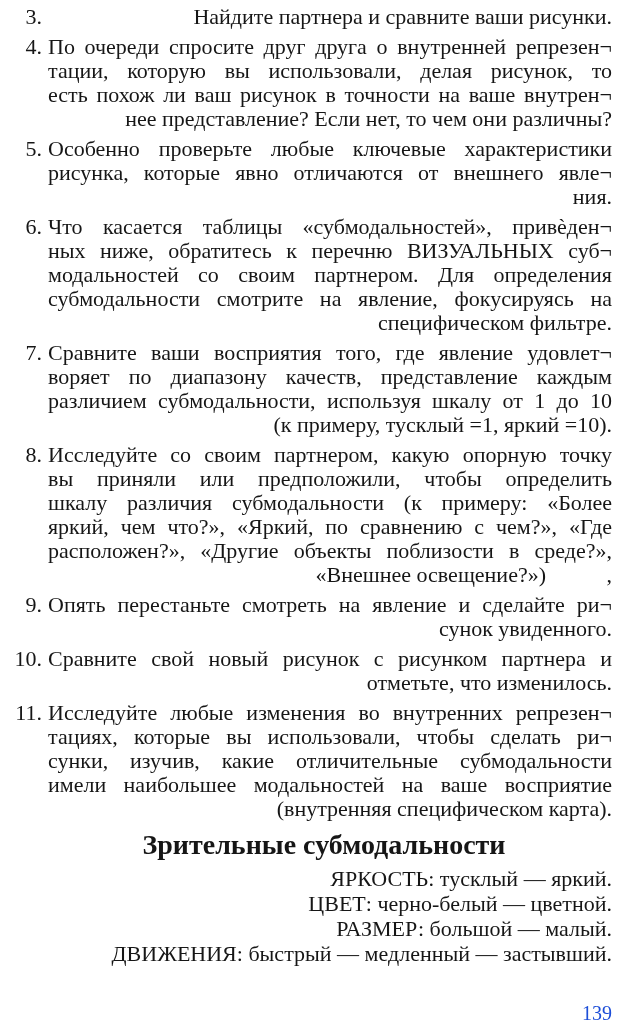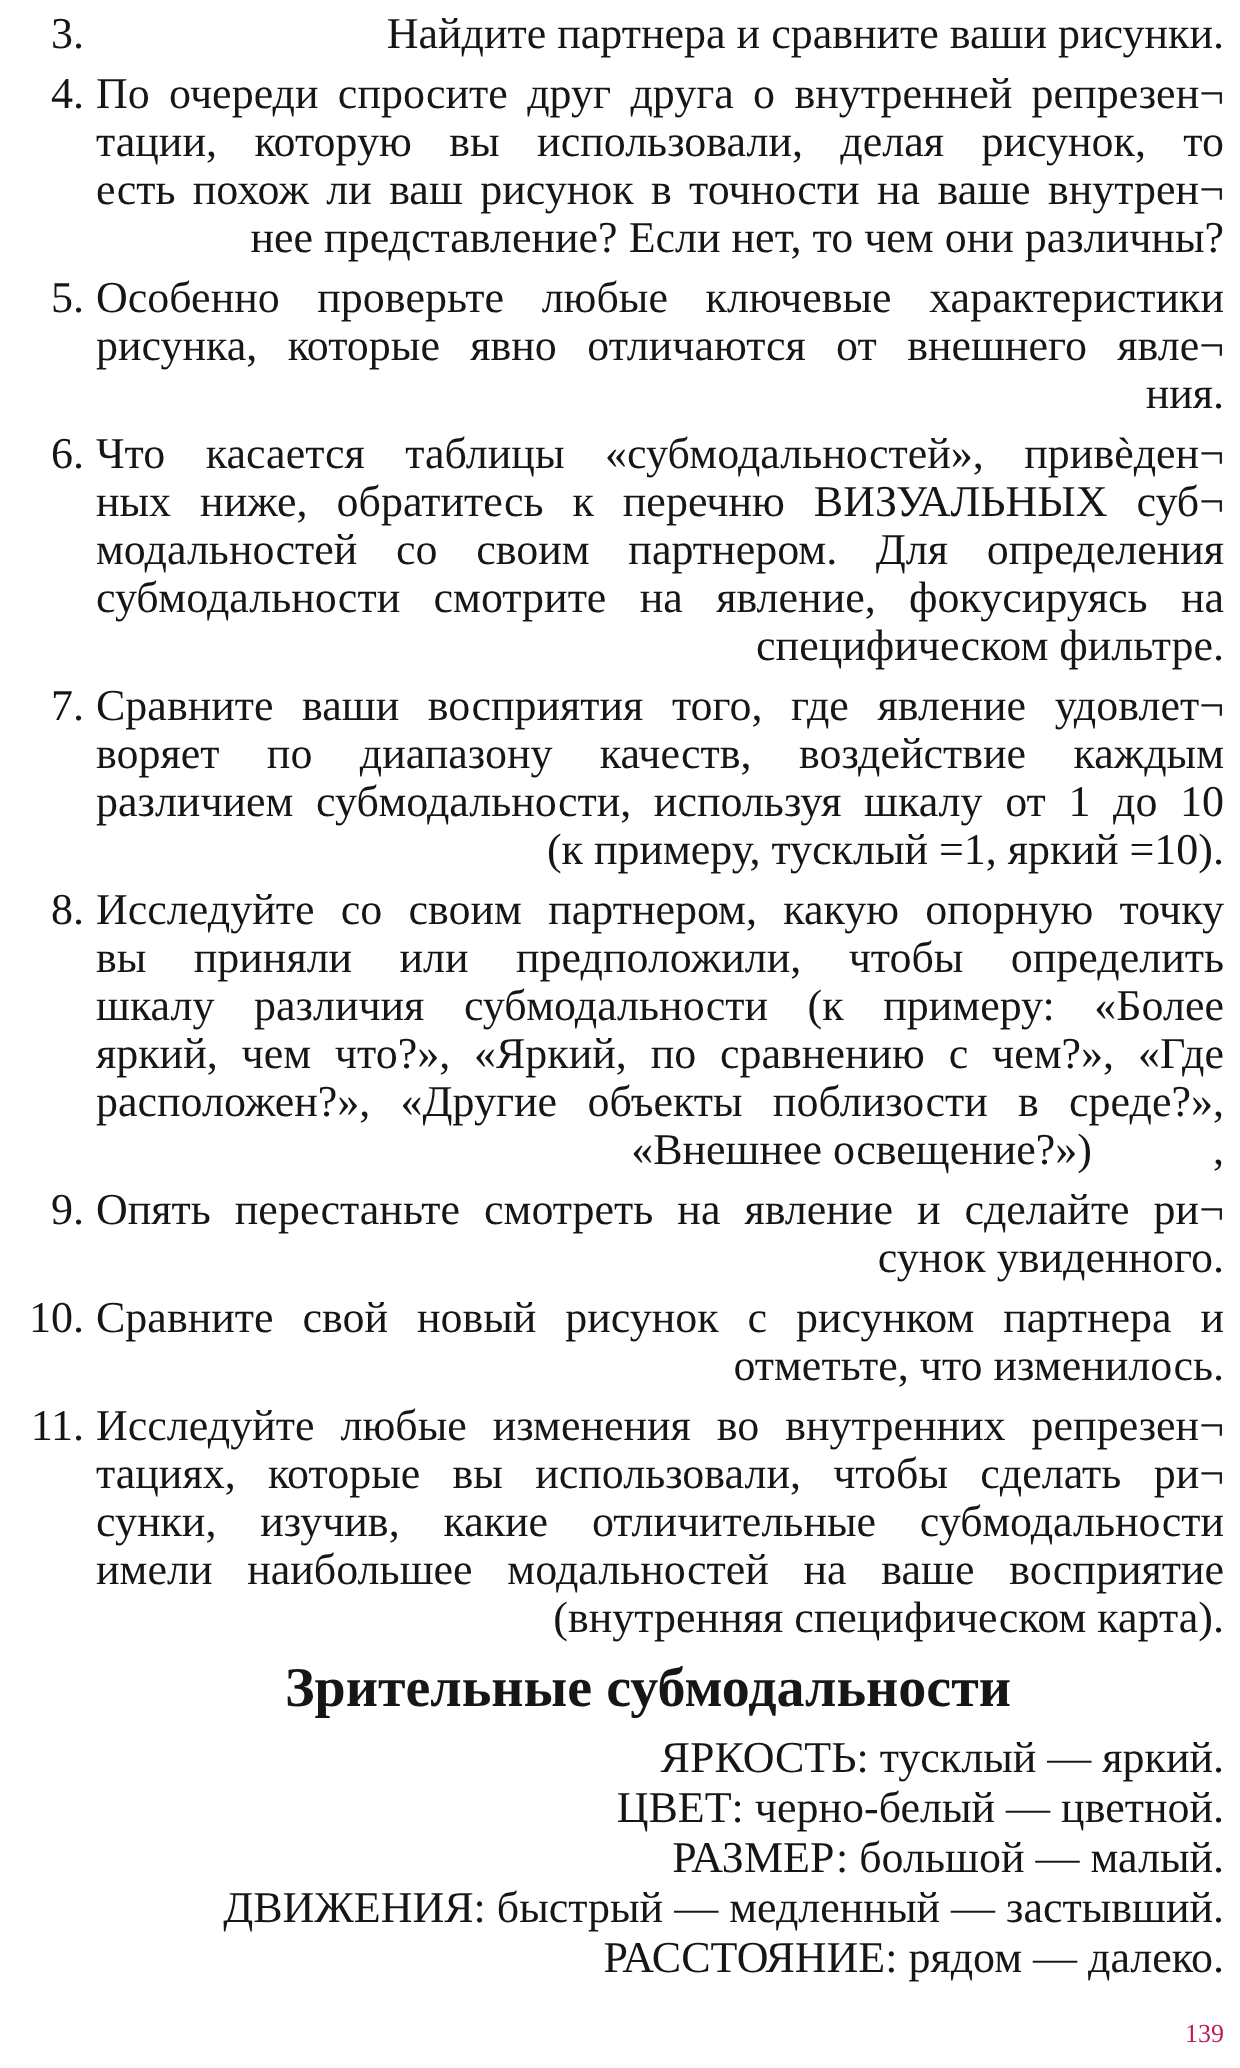--- a/index.html
+++ b/index.html
@@ -47,22 +47,22 @@
     font-weight: bold;
     font-size: 28px;
     line-height: 24px;
     margin-bottom: 9px;
     text-align: center;
   }
   .subsection .ln { line-height: 25px; }
   .pagenum {
     position: absolute;
     right: 8px; bottom: 9px;
-    font-size: 13px;
-    color: #be185d;
+    font-size: 20px;
+    color: #1d4ed8;
   }
 </style>
 </head>
 <body>
 
 <div class="page">
   <div class="steps">
 
     <div class="item">
       <span class="num">3.</span>
@@ -89,21 +89,21 @@
       <div class="ln j">Что касается таблицы «субмодальностей», привѐден¬</div>
       <div class="ln j">ных ниже, обратитесь к перечню ВИЗУАЛЬНЫХ суб¬</div>
       <div class="ln j">модальностей со своим партнером. Для определения</div>
       <div class="ln j">субмодальности смотрите на явление, фокусируясь на</div>
       <div class="ln">специфическом фильтре.</div>
     </div>
 
     <div class="item">
       <span class="num">7.</span>
       <div class="ln j">Сравните ваши восприятия того, где явление удовлет¬</div>
-      <div class="ln j">воряет по диапазону качеств, воздействие каждым</div>
+      <div class="ln j">воряет по диапазону качеств, представление каждым</div>
       <div class="ln j">различием субмодальности, используя шкалу от 1 до 10</div>
       <div class="ln">(к примеру, тусклый =1, яркий =10).</div>
     </div>
 
     <div class="item">
       <span class="num">8.</span>
       <div class="ln j">Исследуйте со своим партнером, какую опорную точку</div>
       <div class="ln j">вы приняли или предположили, чтобы определить</div>
       <div class="ln j">шкалу различия субмодальности (к примеру: «Более</div>
       <div class="ln j">яркий, чем что?», «Яркий, по сравнению с чем?», «Где</div>
@@ -133,17 +133,16 @@
     </div>
 
   </div>
 
   <div class="subsection">
     <div class="heading">Зрительные субмодальности</div>
     <div class="ln">ЯРКОСТЬ: тусклый — яркий.</div>
     <div class="ln">ЦВЕТ: черно-белый — цветной.</div>
     <div class="ln">РАЗМЕР: большой — малый.</div>
     <div class="ln">ДВИЖЕНИЯ: быстрый — медленный — застывший.</div>
-    <div class="ln">РАССТОЯНИЕ: рядом — далеко.</div>
   </div>
 
   <div class="pagenum">139</div>
 </div>
 
 </body></html>

